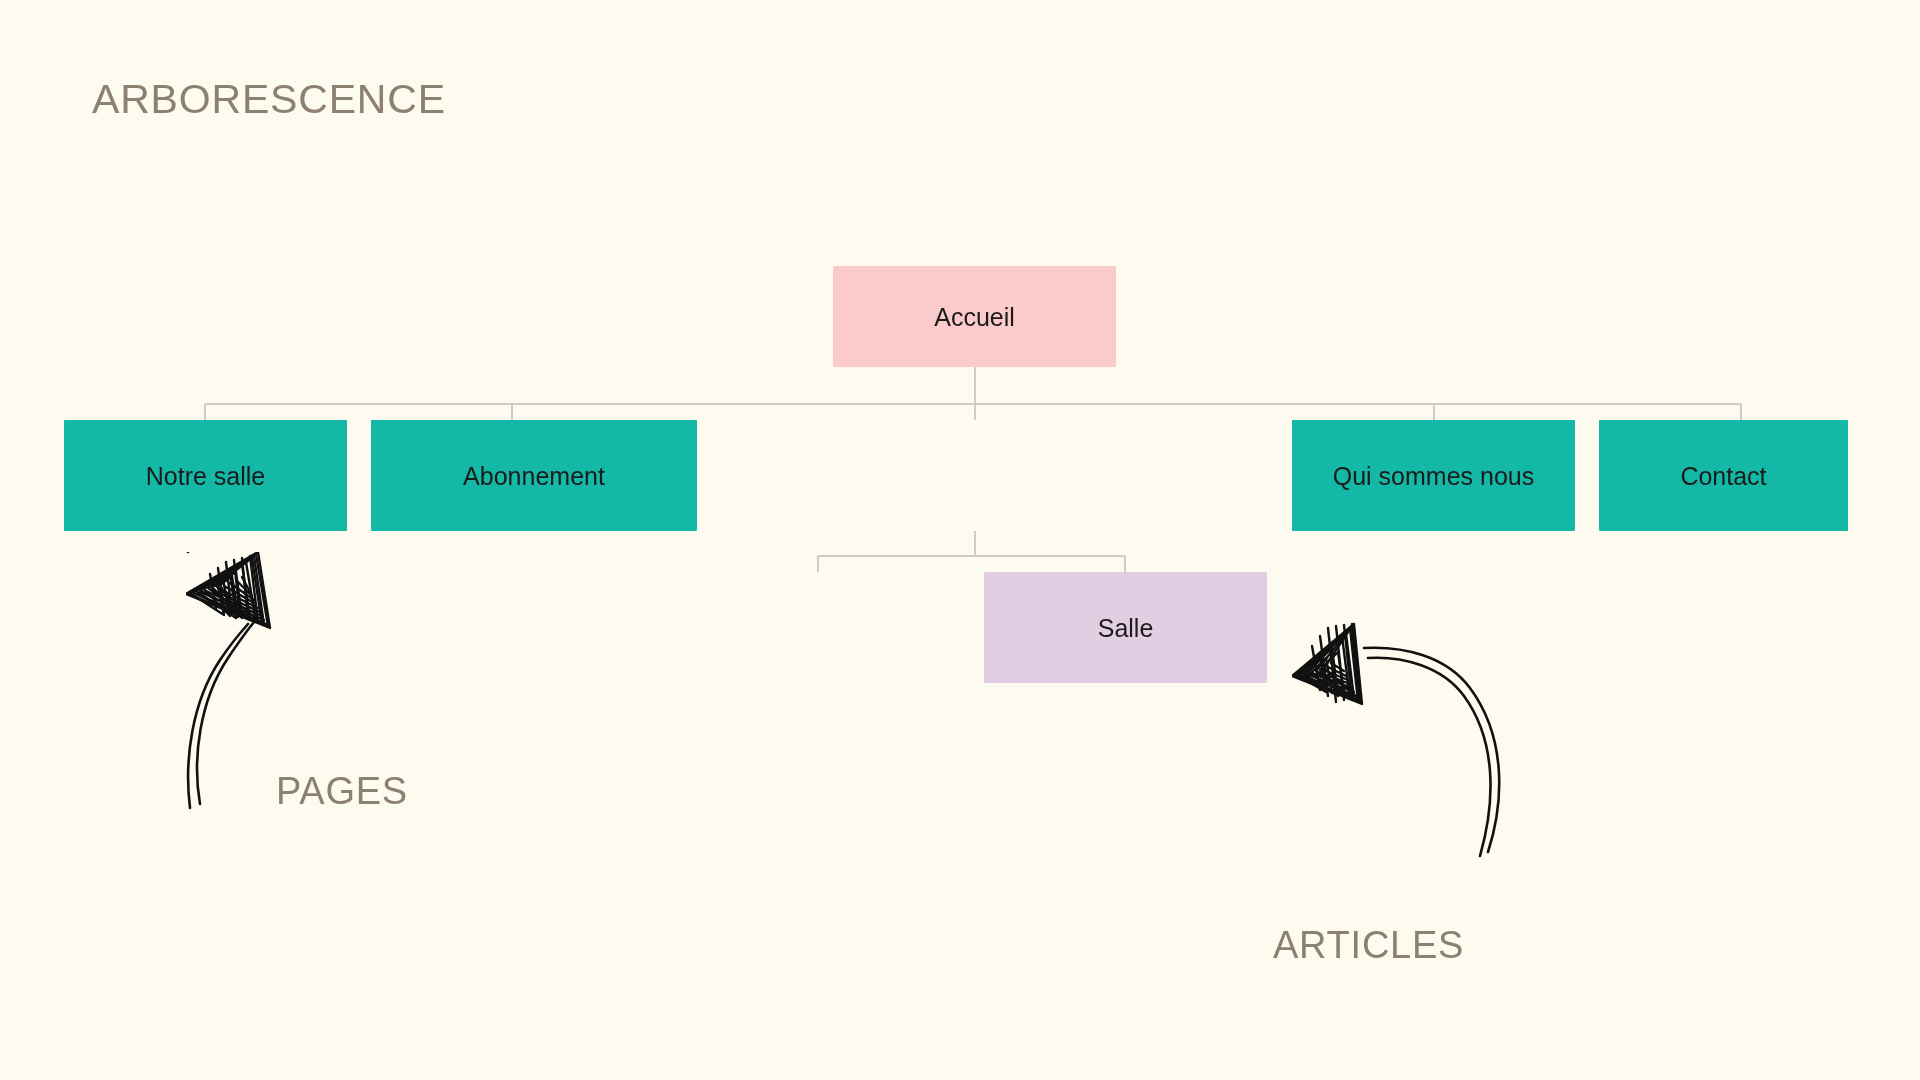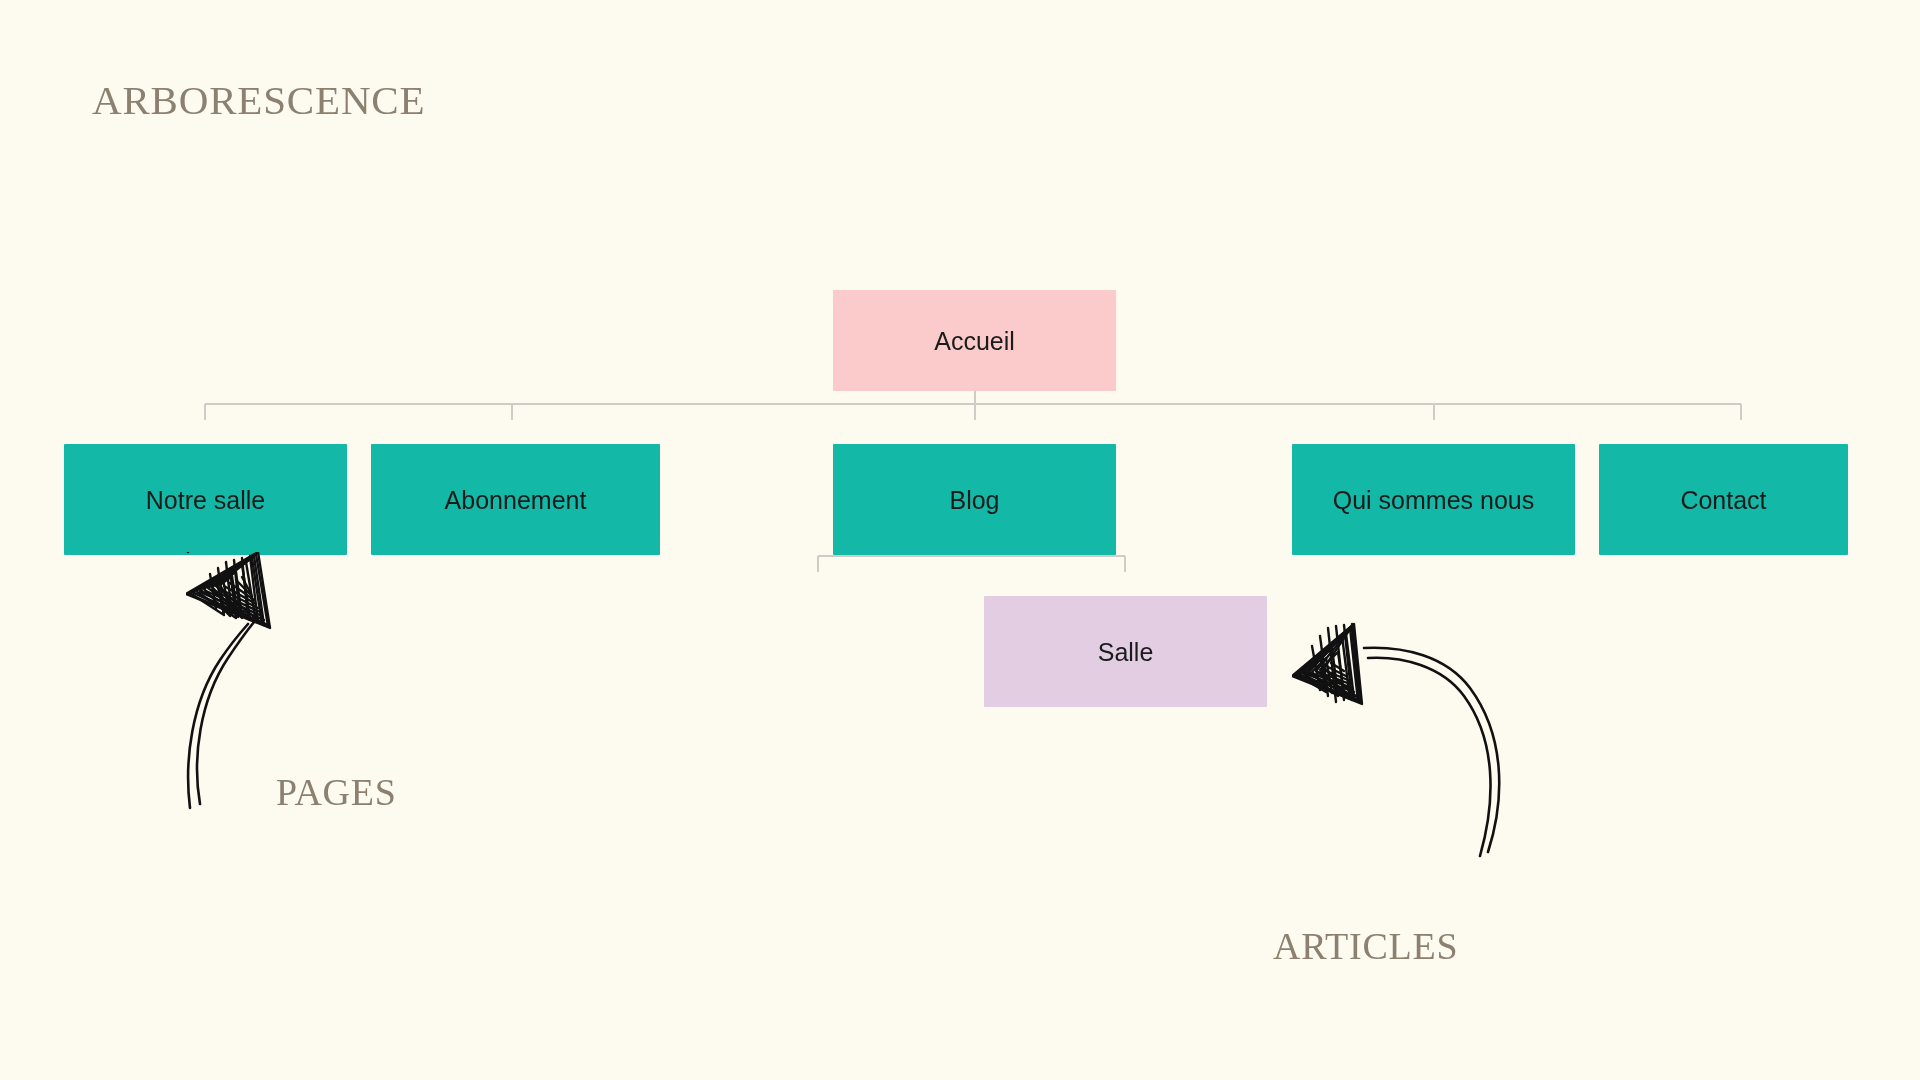--- a/index.html
+++ b/index.html
@@ -19,21 +19,21 @@
     position: absolute;
     left: 0; top: 0;
     width: 1920px;
     height: 1080px;
   }
 
   
   .heading {
     position: absolute;
     color: #8C8071;
-    font-family: Liberation Serif, serif;
+    font-family: Liberation Sans, sans-serif;
     font-weight: 400;
     letter-spacing: 0.02em;
     white-space: nowrap;
     user-select: none;
   }
   #title-arborescence {
     left: 92px;
     top: 76px;
     font-size: 41px;
   }
@@ -65,21 +65,20 @@
     align-items: center;
     justify-content: center;
     box-sizing: border-box;
     color: #1b1b1b;
     font-size: 25px;
     font-family: "Liberation Sans", sans-serif;
     font-weight: 400;
     text-align: center;
     line-height: 1.2;
     border-radius: 1px;
-    margin-top: 24px;
   }
   .node .node-label {
     display: block;
     padding: 0 8px;
     white-space: nowrap;
   }
 
   .node.level-root  { background: #FBCACA; }
   .node.level-page  { background: #14b8a6; }
   .node.level-post  { background: #E2CDE3; }
@@ -120,27 +119,24 @@
   </svg>
 
   <div class="node level-root" id="node-accueil" style="left:833px; top:266px; width:283px; height:101px;">
     <span class="node-label">Accueil</span>
   </div>
 
   <div class="node level-page" id="node-notre-salle" style="left:64px; top:420px; width:283px; height:111px;">
     <span class="node-label">Notre salle</span>
   </div>
 
-  <div class="node level-page" id="node-abonnement" style="left:371px; top:420px; width:289px; height:111px;">
+  <div class="node level-page" id="node-abonnement" style="left:371px; top:420px; width:326px; height:111px;">
     <span class="node-label">Abonnement</span>
   </div>
 
-  <div class="node level-page" id="node-blog" style="left:833px; top:420px; width:283px; height:111px;">
-    <span class="node-label">Blog</span>
-  </div>
 
   <div class="node level-page" id="node-qui-sommes-nous" style="left:1292px; top:420px; width:283px; height:111px;">
     <span class="node-label">Qui sommes nous</span>
   </div>
 
   <div class="node level-page" id="node-contact" style="left:1599px; top:420px; width:249px; height:111px;">
     <span class="node-label">Contact</span>
   </div>
 
 

